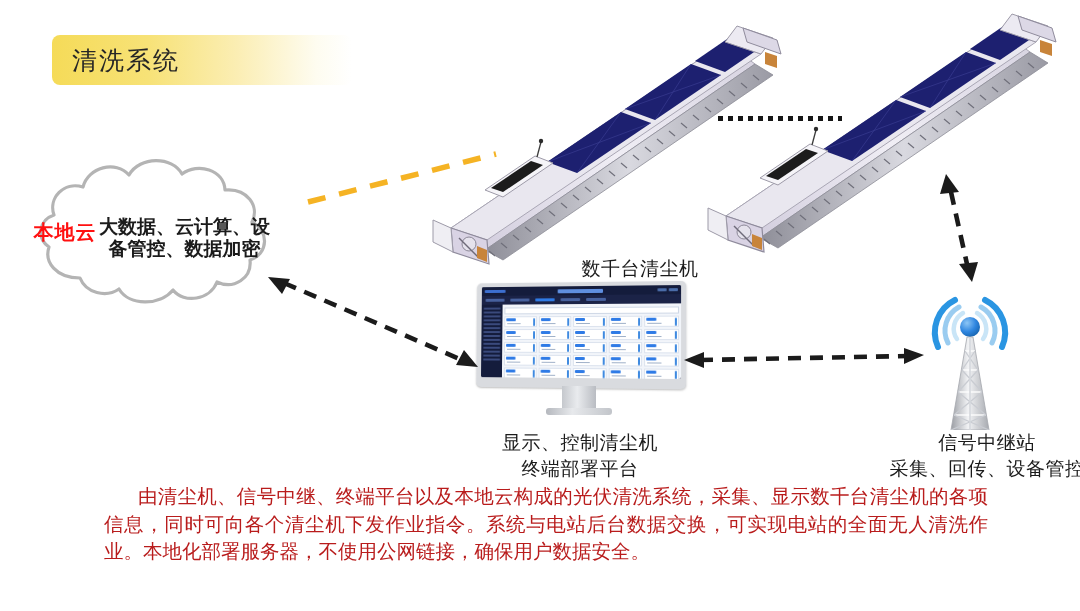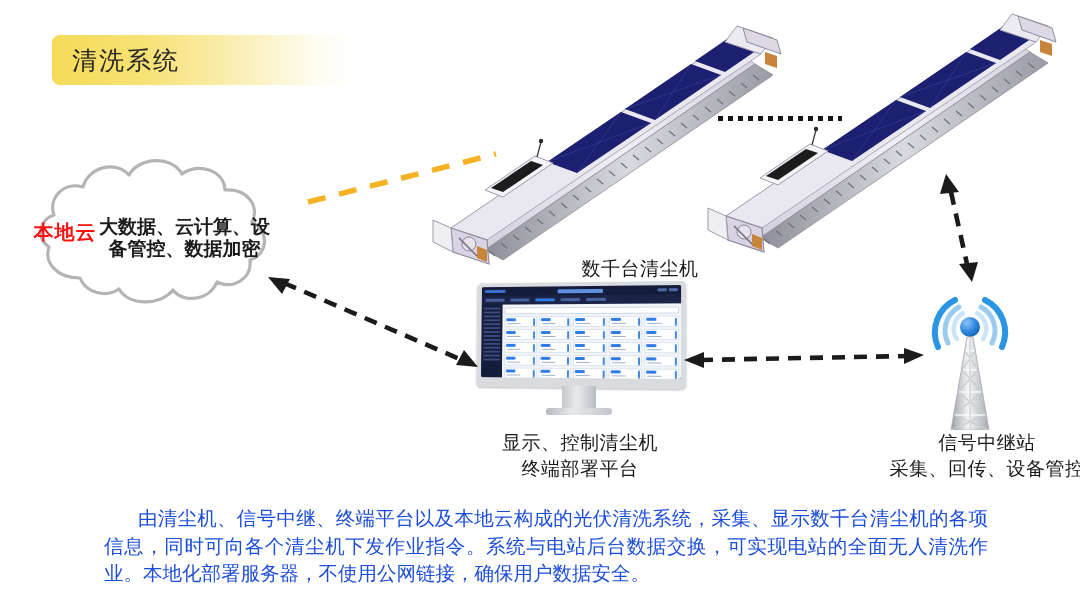--- a/index.html
+++ b/index.html
@@ -94,22 +94,22 @@
 
   
   .caption{position:absolute;text-align:center;color:#1b1b1b;
     font-size:19px;line-height:1.35;font-weight:normal;letter-spacing:0.5px;}
   #caption-robots{left:480px;top:224px;width:320px;font-size:19px;margin-top:32px;}
   #caption-monitor{left:420px;top:430px;width:320px;}
   #caption-tower{left:862px;top:430px;width:250px;}
 
   
   #bottom-paragraph{
-    position:absolute;left:104px;top:505px;width:884px;
-    font-size:19.5px;line-height:1.42;color:#1d4ed8;text-align:justify;
+    position:absolute;left:104px;top:483px;width:884px;
+    font-size:19.5px;line-height:1.42;color:#b91c1c;text-align:justify;
     text-indent:34px;letter-spacing:0px;
   }
 </style>
 </head>
 <body>
 
 <div class="stage">
 
   <div id="title-banner">
     <span class="t">清洗系统</span>

